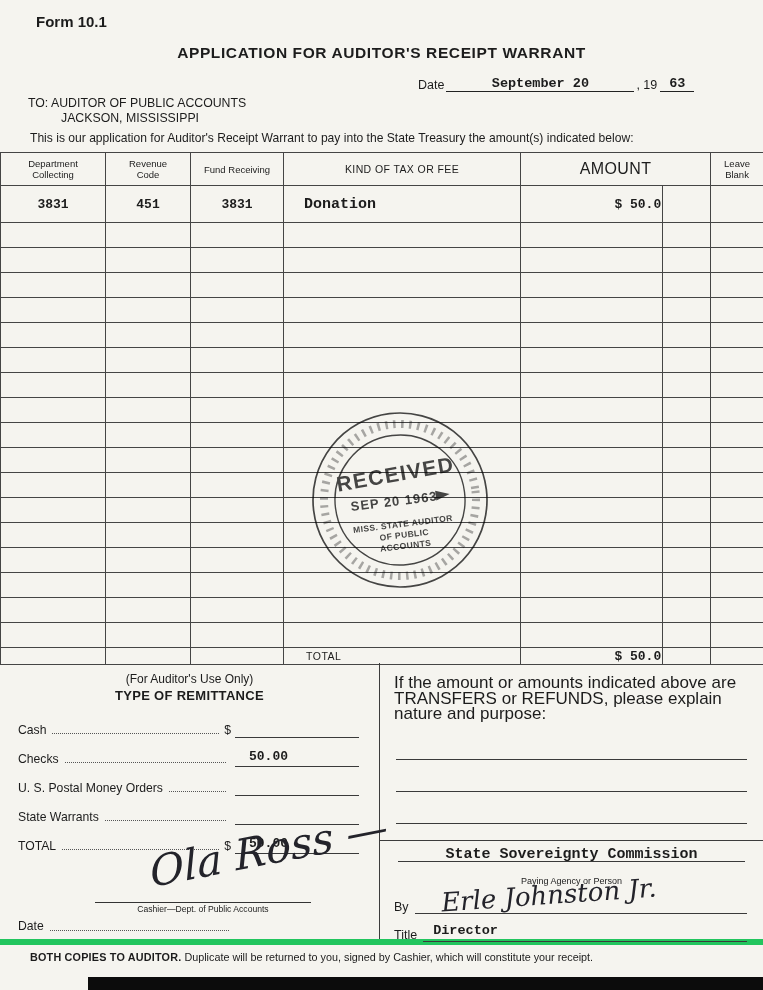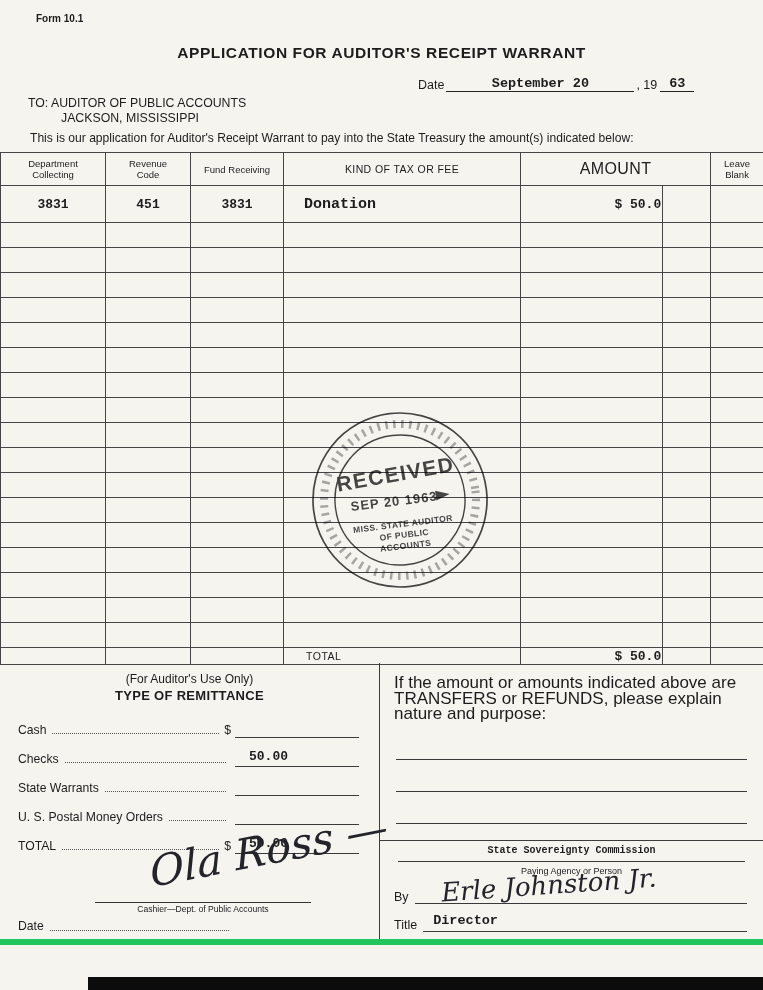--- a/index.html
+++ b/index.html
@@ -6,21 +6,21 @@
   html,body { background:#ffffff; }
   .page {
     position:relative; width:763px; height:990px; overflow:hidden;
     background:#f5f4ef; color:#1c1c1c;
     font-family:"Liberation Sans", sans-serif;
   }
   .typed { font-family:"Liberation Mono","DejaVu Sans Mono",monospace; font-weight:bold; }
   .sig   { font-family:"DejaVu Serif", serif; font-style:italic; color:#23232a; }
 
   
-  .form-no { position:absolute; top:13px; left:36px; font-size:10px; font-weight:bold; }
+  .form-no { position:absolute; top:13px; left:36px; font-size:15px; font-weight:bold; }
   .title   { position:absolute; top:44px; left:0; width:100%; text-align:center;
              font-size:15.5px; font-weight:bold; letter-spacing:.6px; }
   .date-line { position:absolute; top:76px; left:418px; display:flex; align-items:flex-end; font-size:12.5px; }
   .date-fill { display:inline-block; width:188px; border-bottom:1.6px solid #222;
                text-align:center; font-size:13.5px; margin:0 2px; }
   .year-fill { display:inline-block; width:34px; border-bottom:1.6px solid #222;
                text-align:center; font-size:13.5px; margin-left:3px; }
   .to-block { position:absolute; top:96px; left:28px; font-size:12.3px; line-height:14.5px; }
   .to2 { padding-left:33px; }
   .intro { position:absolute; top:131px; left:30px; font-size:12.1px; }
@@ -73,22 +73,22 @@
   .cashier-rule { position:absolute; left:95px; top:239px; width:216px; border-top:1.2px solid #333; }
   .cashier-lbl  { position:absolute; left:95px; top:241px; width:216px; text-align:center; font-size:8.6px; }
   .date-row { position:absolute; left:18px; top:256px; width:216px; display:flex; font-size:12.2px; }
   .date-row .dots { margin-bottom:2px; }
 
   .transfers-note { margin:12px 16px 0 14px; font-size:17px; line-height:15.5px; }
   .blanks { margin-top:6px; }
   .blank-line { height:32px; margin:0 16px; border-bottom:1.2px solid #3a3a3a; }
   .credit-divider { margin-top:16px; border-top:1px solid #3c3c3c; }
   .credit-note { margin:8px 16px 0 14px; font-size:12.2px; line-height:15.5px; }
-  .agency { margin:3px 18px 4px; border-bottom:1.2px solid #3a3a3a; text-align:center;
-            font-size:10px; height:18px; }
+  .agency { margin:3px 18px 14px; border-bottom:1.2px solid #3a3a3a; text-align:center;
+            font-size:15px; height:18px; }
   .agency-lbl { text-align:center; font-size:9px; margin-top:1px; }
   .by-row { display:flex; align-items:flex-end; margin:4px 16px 0 14px; font-size:12.5px; }
   .by-line { flex:1; border-bottom:1.2px solid #3a3a3a; height:24px; margin-left:6px; position:relative; }
   .sig-right { position:absolute; left:26px; top:-10px; font-size:26px;
                transform:rotate(-4deg); white-space:nowrap; }
   .title-row { display:flex; align-items:flex-end; margin:9px 16px 0 14px; font-size:12.5px; }
   .title-line { flex:1; border-bottom:1.2px solid #3a3a3a; height:19px; margin-left:6px; padding-left:10px; }
   .title-value { font-size:13.5px; }
 
   
@@ -340,27 +340,27 @@
           <span class="rprefix">$</span>
           <span class="rline"><span class="typed rvalue"></span></span>
         </div>
         <div class="remit-row">
           <span class="rlabel">Checks</span>
           <span class="dots"></span>
           <span class="rprefix"></span>
           <span class="rline"><span class="typed rvalue">50.00</span></span>
         </div>
         <div class="remit-row">
-          <span class="rlabel">State Warrants</span>
+          <span class="rlabel">U. S. Postal Money Orders</span>
           <span class="dots"></span>
           <span class="rprefix"></span>
           <span class="rline"><span class="typed rvalue"></span></span>
         </div>
         <div class="remit-row">
-          <span class="rlabel">U. S. Postal Money Orders</span>
+          <span class="rlabel">State Warrants</span>
           <span class="dots"></span>
           <span class="rprefix"></span>
           <span class="rline"><span class="typed rvalue"></span></span>
         </div>
         <div class="remit-row">
           <span class="rlabel">TOTAL</span>
           <span class="dots"></span>
           <span class="rprefix">$</span>
           <span class="rline"><span class="typed rvalue">50.00</span></span>
         </div>
@@ -396,15 +396,19 @@
         </span>
       </div>
 
       <div class="title-row">
         <span>Title</span>
         <span class="title-line"><span class="typed title-value">Director</span></span>
       </div>
     </div>
   </div>
 
+  <div class="footer-note">
+    <b>BOTH COPIES TO AUDITOR.</b>
+    <span>Duplicate will be returned to you, signed by Cashier, which will constitute your receipt.</span>
+  </div>
   <div class="black-bar"></div>
 
 </div>
 
 </body></html>

